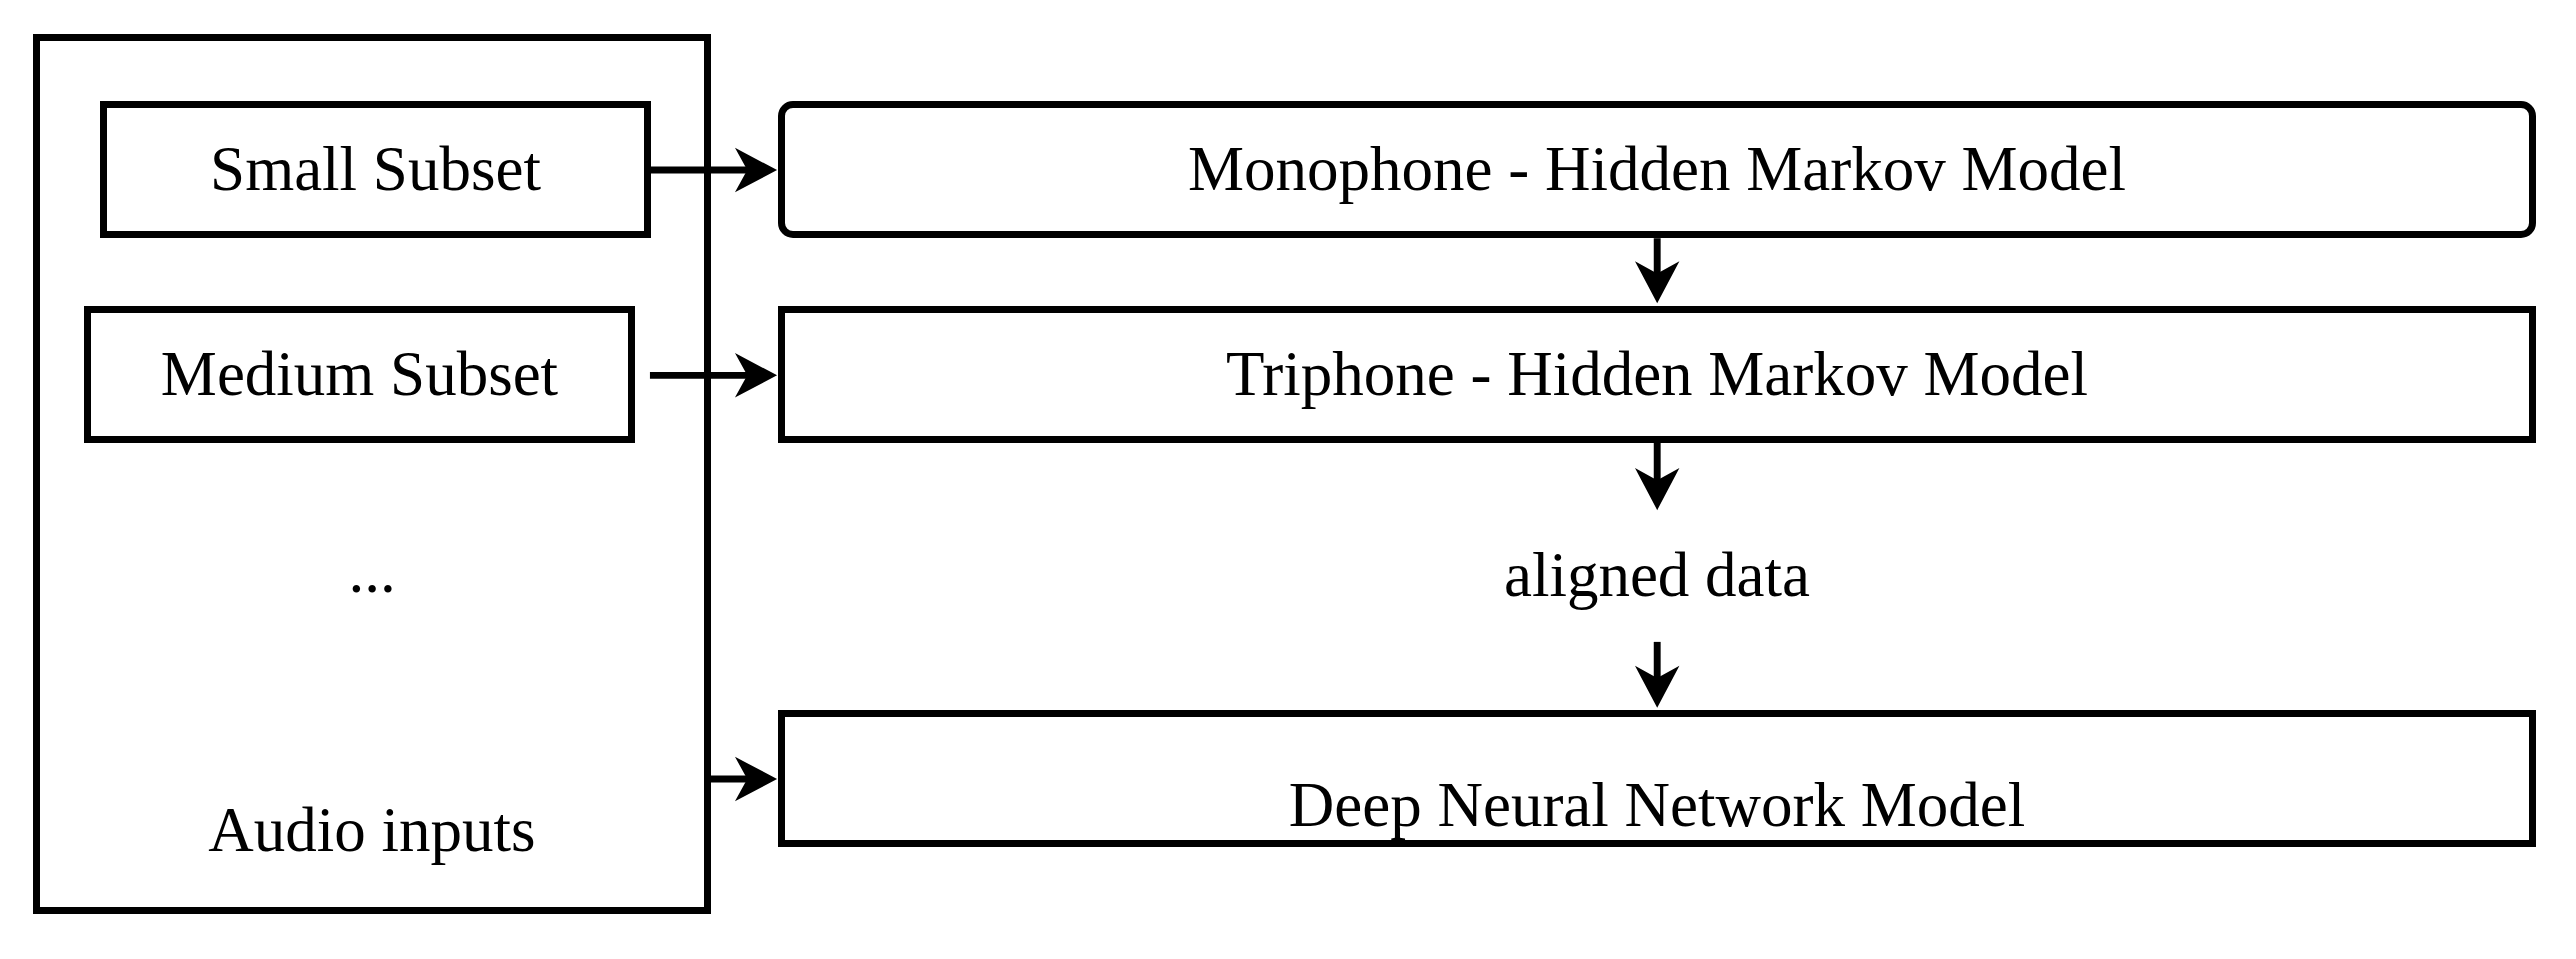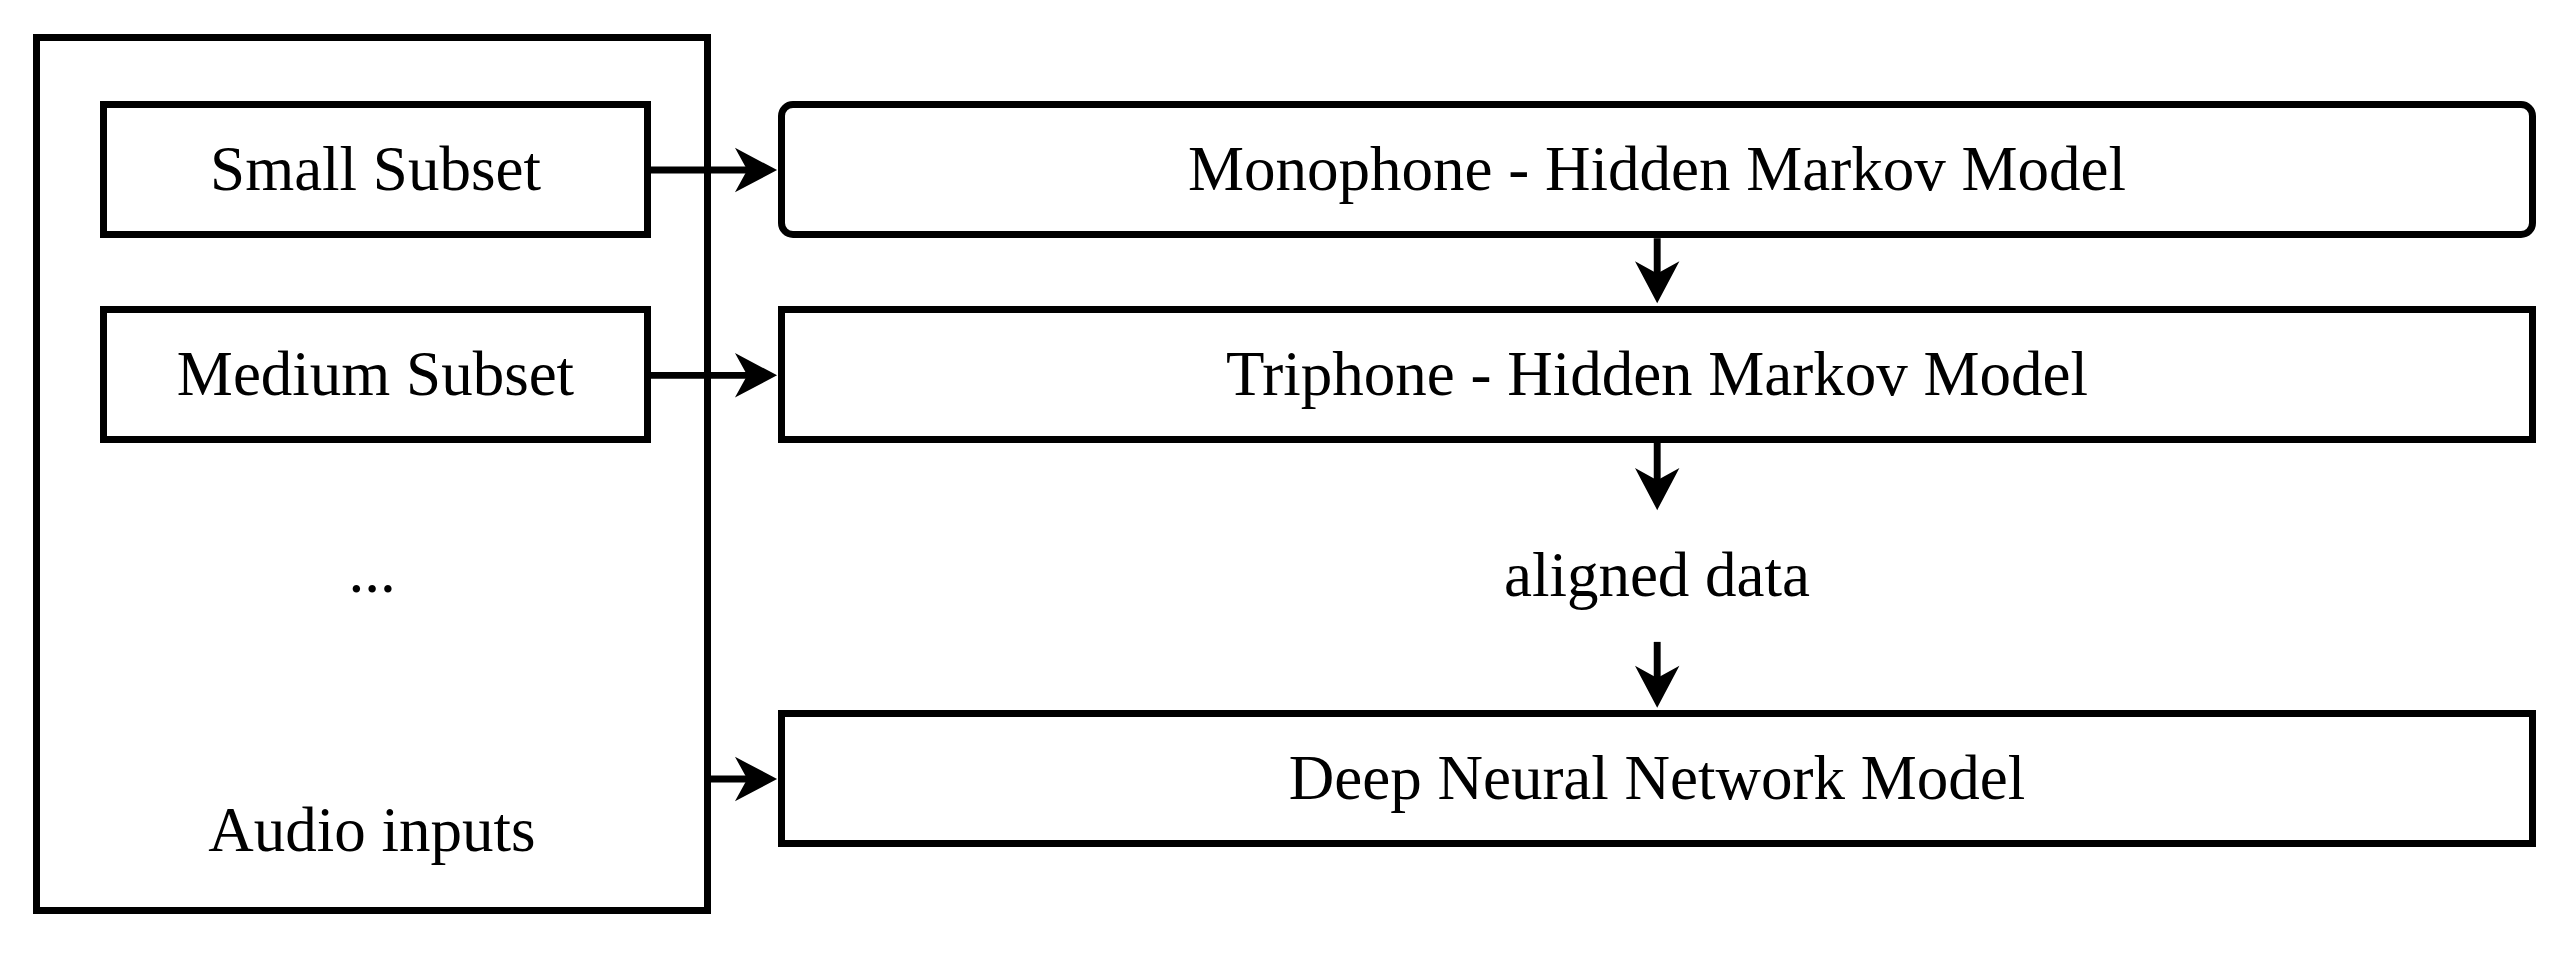--- a/index.html
+++ b/index.html
@@ -58,21 +58,21 @@
 <body>
 
 <div class="canvas">
 
   <div class="group-box" style="left:33px; top:34px; width:678px; height:880px;"></div>
 
   <div class="box node" style="left:100px; top:101px; width:551px; height:137px;">
     <span class="label">Small Subset</span>
   </div>
 
-  <div class="box node" style="left:100px; top:306px; width:551px; height:137px;">
+  <div class="box node" style="left:84px; top:306px; width:551px; height:137px;">
     <span class="label">Medium Subset</span>
   </div>
 
   <div class="free-label" style="left:33px; top:533px; width:678px; height:77px;">
     <span class="label">...</span>
   </div>
 
   <div class="free-label" style="left:33px; top:751px; width:678px; height:77px;margin-top:41px;">
     <span class="label">Audio inputs</span>
   </div>
@@ -82,21 +82,21 @@
   </div>
 
   <div class="box node" style="left:778px; top:306px; width:1758px; height:137px;text-align:center;">
     <span class="label">Triphone - Hidden Markov Model</span>
   </div>
 
   <div class="free-label" style="left:778px; top:537px; width:1758px; height:77px;">
     <span class="label">aligned data</span>
   </div>
 
-  <div class="box node" style="left:778px; top:710px; width:1758px; height:137px;">
+  <div class="box node" style="left:778px; top:710px; width:1758px; height:137px;align-items:flex-end;">
     <span class="label">Deep Neural Network Model</span>
   </div>
 
   <svg class="arrows" viewBox="0 0 3362 1252">
 
     <g>
       <line x1="848" y1="222" x2="976" y2="222" stroke="#000000" stroke-width="9"></line>
       <polygon points="1014,222 959,193 975,222 959,251" fill="#000000"></polygon>
     </g>
 

